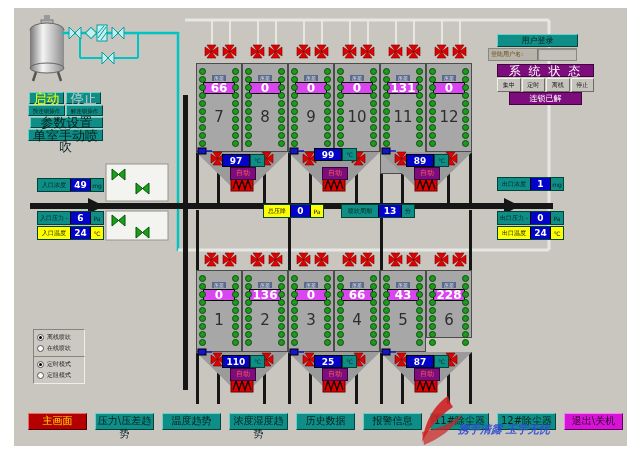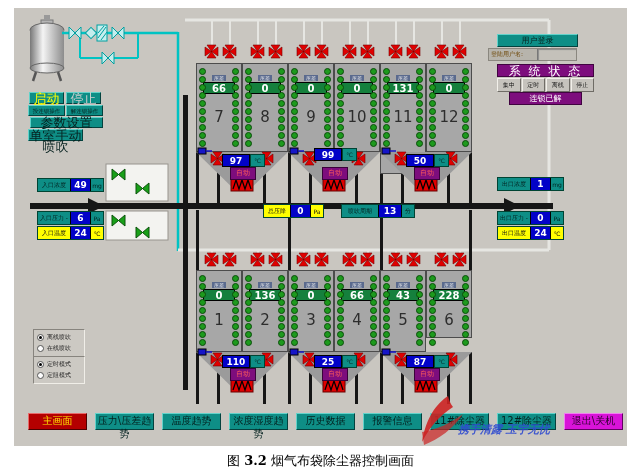--- a/index.html
+++ b/index.html
@@ -20,22 +20,22 @@
   .meas .lbl{width:32px;background:#0e8e86;color:#032220;font-size:6px;display:flex;align-items:center;justify-content:center;}
   .meas .val{width:19px;background:#0202c8;color:#fff;font-size:9px;font-weight:bold;text-align:center;line-height:12px;border-left:1px solid #000;border-right:1px solid #000;}
   .meas .unit{width:12px;background:#0e8e86;color:#032220;font-size:6px;display:flex;align-items:center;justify-content:center;}
   .meas.y .lbl,.meas.y .unit{background:#ffff00;color:#111;}
   .meas.tot .lbl{width:26px}.meas.mid .lbl{width:36px}.meas.mid .val{width:22px}
 
   
   .chamber{position:absolute;width:46px;background:#a7a7a7;border:1px solid #4c4c4c;box-sizing:border-box;z-index:2;}
   .dp-chip{position:absolute;top:11px;left:50%;transform:translateX(-50%);font-size:5px;line-height:6px;
            background:#5a6a8e;color:#eee;padding:0 2px;white-space:nowrap;}
-  .dp-val{position:absolute;top:18px;left:50%;transform:translateX(-50%);width:32px;height:12px;background:#15803d;
-          color:#fff;font-size:10px;font-weight:bold;text-align:center;line-height:11px;border:1px solid #000;box-sizing:border-box;}
+  .dp-val{position:absolute;top:18px;left:50%;transform:translateX(-50%);width:32px;height:12px;background:#d946ef;
+          color:#fff;font-size:12px;font-weight:bold;text-align:center;line-height:11px;border:1px solid #000;box-sizing:border-box;}
   .ch-no{position:absolute;top:44px;width:100%;text-align:center;font-size:15px;color:#2d2d2d;}
   .cb .ch-no{top:40px}
   .bagcol{position:absolute;top:4px;display:flex;flex-direction:column;}
   .bagcol.bl{left:2px}.bagcol.br{right:2px}
   .bag{width:7px;height:7px;border-radius:50%;background:#1d9a1d;border:1px solid #0b4d0b;box-sizing:border-box;margin-bottom:1px;}
 
   .hopper{position:absolute;width:92px;height:36px;background:#9b9b9b;z-index:3;
           clip-path:polygon(0 0,100% 0,60% 100%,40% 100%);}
   .temp-box{position:absolute;display:flex;height:13px;z-index:12;}
   .temp-box .tv{width:26px;background:#0202c8;color:#fff;font-size:9px;font-weight:bold;text-align:center;line-height:12px;border:1px solid #000;}
@@ -582,21 +582,21 @@
 
   <div class="temp-box" style="left:222px;top:154px">
     <span class="tv">97</span>
       <span class="tu">℃</span>
   </div>
   <div class="temp-box" style="left:314px;top:148px">
     <span class="tv">99</span>
       <span class="tu">℃</span>
   </div>
   <div class="temp-box" style="left:406px;top:154px">
-    <span class="tv">50</span>
+    <span class="tv">89</span>
       <span class="tu">℃</span>
   </div>
   <div class="auto-box" style="left:230px;top:167px">自动</div>
   <div class="auto-box" style="left:322px;top:167px">自动</div>
   <div class="auto-box" style="left:414px;top:167px">自动</div>
 
   <div class="temp-box" style="left:222px;top:355px">
     <span class="tv">110</span>
       <span class="tu">℃</span>
   </div>
@@ -610,21 +610,21 @@
   </div>
   <div class="auto-box" style="left:230px;top:368px">自动</div>
   <div class="auto-box" style="left:322px;top:368px">自动</div>
   <div class="auto-box" style="left:414px;top:368px">自动</div>
 
   <div class="abs tbtn f7" style="left:29px;top:92px;width:35px;height:12px;color:#ffff00;line-height:11px">启动喷吹</div>
   <div class="abs tbtn f7" style="left:66px;top:92px;width:35px;height:12px;color:#cfcfcf;line-height:11px">停止喷吹</div>
   <div class="abs tbtn" style="left:28px;top:105px;width:37px;height:11px;font-size:5.5px;line-height:10px">投连锁操作</div>
   <div class="abs tbtn" style="left:66px;top:105px;width:37px;height:11px;font-size:5.5px;line-height:10px">解连锁操作</div>
   <div class="abs tbtn f7" style="left:30px;top:117px;width:73px;height:11px;line-height:10px">参数设置</div>
-  <div class="abs tbtn f7" style="left:28px;top:129px;width:55px;height:12px;line-height:11px">单室手动喷吹</div>
+  <div class="abs tbtn f7" style="left:28px;top:129px;width:75px;height:12px;line-height:11px">单室手动喷吹</div>
 
   <div class="abs meas" style="left:37px;top:178px">
     <span class="lbl">入口浓度</span>
       <span class="val">49</span>
       <span class="unit">mg</span>
   </div>
   <div class="abs meas" style="left:37px;top:211px">
     <span class="lbl">入口压力 -</span>
       <span class="val">6</span>
       <span class="unit">Pa</span>
@@ -705,18 +705,13 @@
     <div class="nav-btn">11#除尘器</div>
     <div class="nav-btn">12#除尘器</div>
     <div class="nav-btn nav-mag">退出\关机</div>
   </div>
 
   <svg class="layer" id="logo" style="left:414px;top:394px" width="56" height="56" viewBox="0 0 56 56">
     <path d="M34,2 C22,10 12,24 8,48 C16,33 25,22 39,13 C36,9 35,6 34,2 Z" fill="#cc2222" opacity="0.9"></path>
     <path d="M10,51 C25,45 39,35 49,20 C37,29 22,36 8,38 Z" fill="#cc2222" opacity="0.7"></path>
   </svg>
   <div class="wm-slogan">携手清露 玉宇无忧</div>
-  <div class="caption">
-    <span>图</span>
-    <b>3.2</b>
-    <span>烟气布袋除尘器控制画面</span>
-  </div>
 </div>
 
 </body></html>

